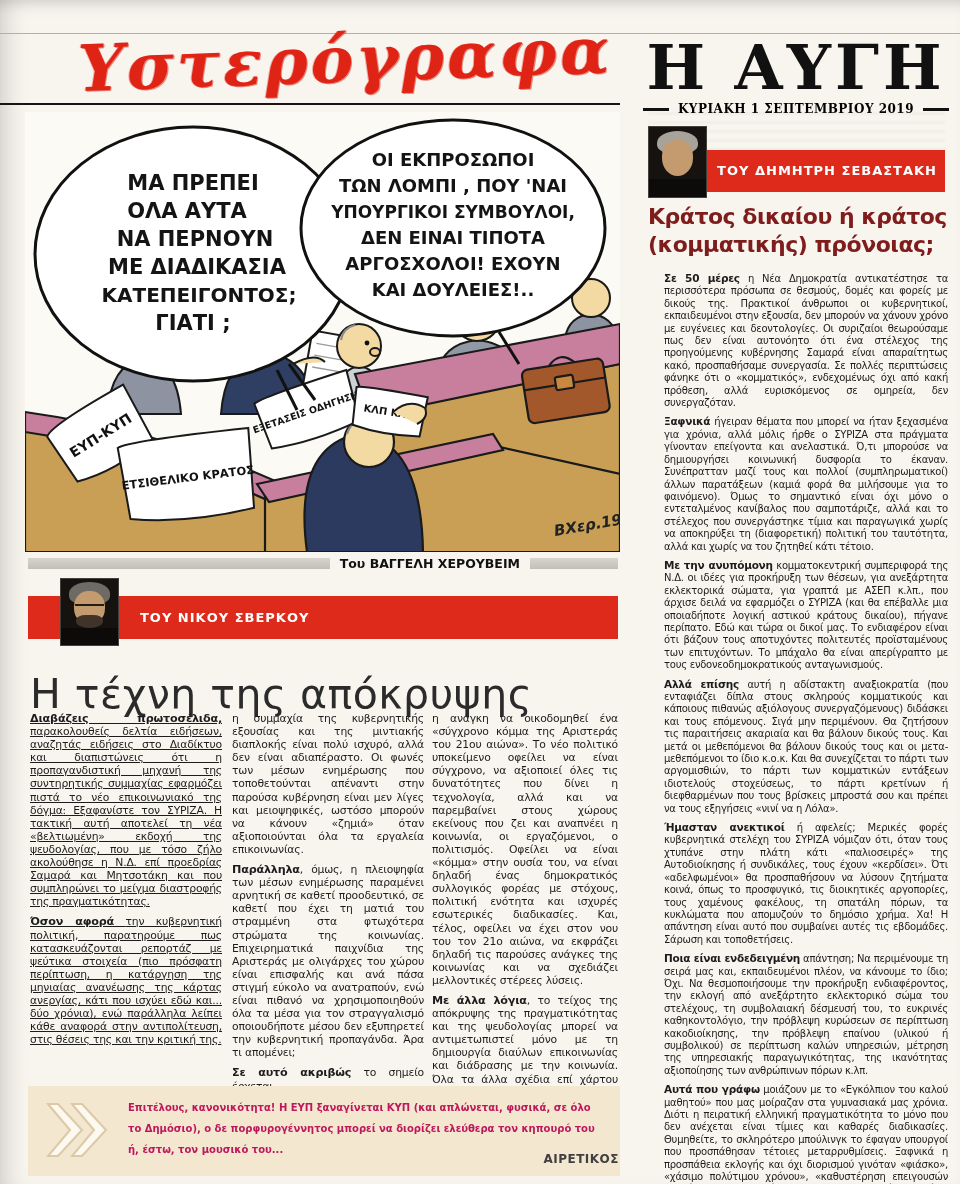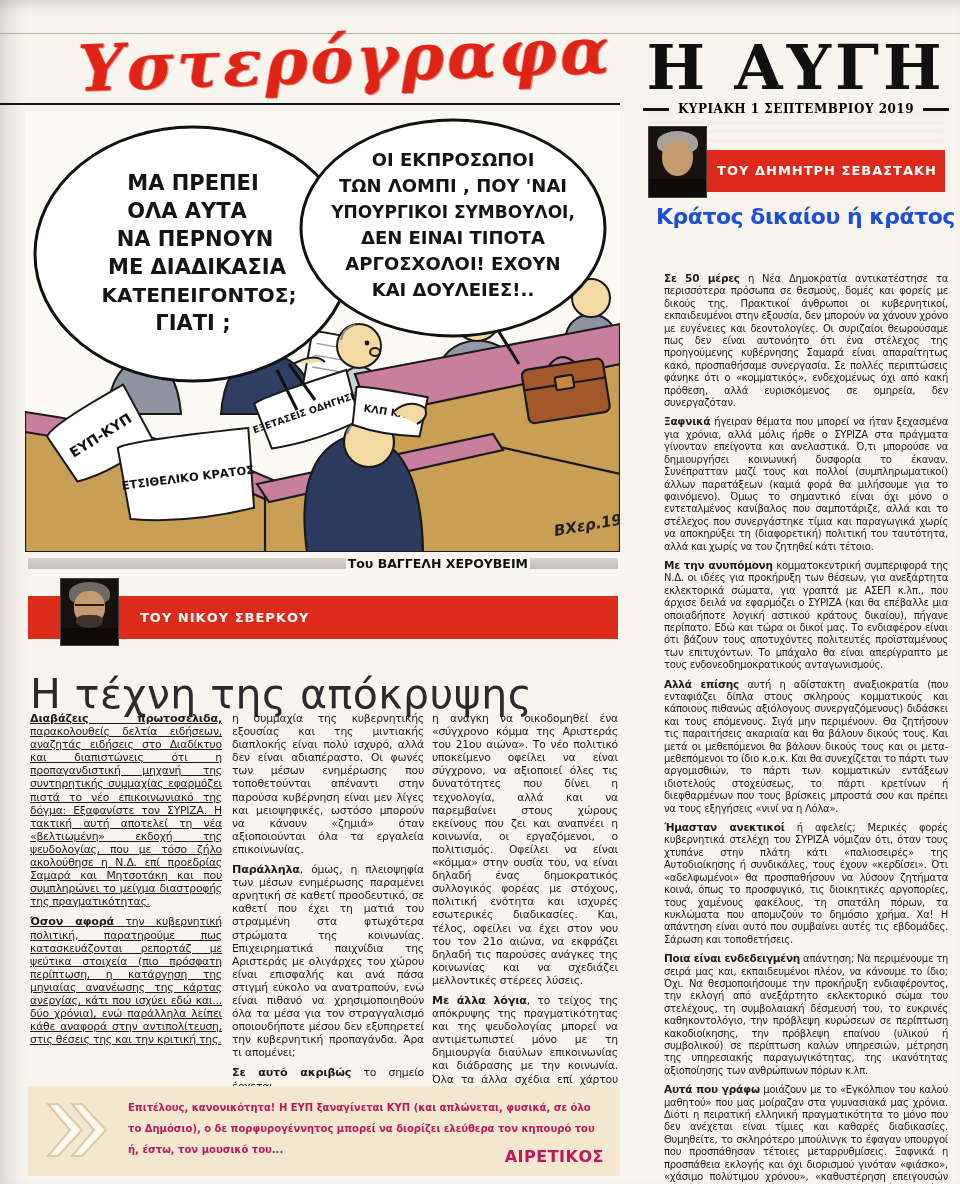--- a/index.html
+++ b/index.html
@@ -27,45 +27,45 @@
   .redbar{position:absolute;background:#dd2a1b;}
   .byline{position:absolute;color:#fff;font-weight:bold;font-size:13px;letter-spacing:1px;}
   .photo{position:absolute;background:#15120f;border:1px solid #44403a;overflow:hidden;z-index:3;}
   .photo .p-hair{position:absolute;left:14%;top:5%;width:72%;height:34%;background:#a7a29a;border-radius:50% 50% 40% 40%;}
   .photo .p-face{position:absolute;left:22%;top:18%;width:56%;height:52%;background:#c49a6f;border-radius:46% 46% 50% 50%;}
   .photo .p-body{position:absolute;left:0;bottom:0;width:100%;height:26%;background:#0c0b0a;}
   .photo.dark .p-hair{background:#6e6a64;}
   .photo .p-glasses{position:absolute;left:24%;top:38%;width:52%;height:9%;border-top:2px solid #241d16;}
   .photo .p-beard{position:absolute;left:26%;top:55%;width:48%;height:20%;background:#40342a;border-radius:40% 40% 55% 55%;}
   
-  .r-title{position:absolute;left:648px;top:203px;width:300px;font-weight:bold;color:#1d4ed8;
-    font-size:22px;line-height:28px;letter-spacing:-.5px;margin-left:8px;}
+  .r-title{position:absolute;left:648px;top:203px;width:300px;font-weight:bold;color:#7f1d1d;
+    font-size:22px;line-height:28px;letter-spacing:-.5px;}
   .r-body{position:absolute;left:648px;top:272px;width:300px;color:#1c1c1c;
     font-size:10px;line-height:12.4px;letter-spacing:-.25px;text-align:justify;}
   .r-body p{margin:0 0 6px 16px;}
   .r-body b{font-size:10.5px;}
   
   .l-title{position:absolute;left:30px;top:646px;width:590px;color:#2b2b2b;
     font-size:41px;font-weight:normal;letter-spacing:.5px;margin-top:24px;}
   .l-col{position:absolute;top:712px;color:#1c1c1c;font-size:10.8px;line-height:13.1px;
     letter-spacing:-.2px;text-align:justify;}
   .l-col p{margin:0 0 7px 0;}
   .l-col b{font-size:11.2px;}
   
-  .caption-row{position:absolute;left:28px;top:556px;width:590px;display:flex;align-items:center;gap:2px;}
+  .caption-row{position:absolute;left:28px;top:556px;width:590px;display:flex;align-items:center;gap:10px;}
   .caption-row .bar{height:11px;background:linear-gradient(180deg,#d8d5cf,#c2bfb8);}
   .caption-row .bar.l{flex:1;}
   .caption-row .bar.r{width:88px;}
   .caption-row .txt{font-size:12.5px;font-weight:bold;color:#111;white-space:nowrap;}
   
   .quote-box{position:absolute;left:28px;top:1086px;width:592px;height:90px;background:#f3e7d0;}
   .quote-chevrons{position:absolute;left:14px;top:12px;}
   .quote-text{position:absolute;left:100px;top:11px;width:478px;font-size:10px;line-height:21px;
     font-weight:bold;color:#be185d;}
-  .quote-attr{position:absolute;right:16px;bottom:10px;font-size:16px;font-weight:bold;color:#be185d;letter-spacing:.5px;}
+  .quote-attr{position:absolute;right:1px;bottom:10px;font-size:12px;font-weight:bold;color:#404040;letter-spacing:.5px;}
   
   .cartoon{position:absolute;left:25px;top:112px;width:595px;height:440px;}
   .avgi-mark{display:inline-block;width:14px;height:14px;border-radius:50%;background:#d42b1e;color:#fff;
     font-size:10px;font-weight:bold;text-align:center;line-height:14px;margin-left:4px;vertical-align:-2px;}
   svg text{font-family:"DejaVu Sans",sans-serif;}
 </style>
 </head>
 <body>
 
 <div class="page">
@@ -206,20 +206,21 @@
   <div class="redbar" style="left:648px;top:150px;width:297px;height:42px;"></div>
   <div class="photo" style="left:648px;top:126px;width:57px;height:70px;">
     <div class="p-hair"></div>
     <div class="p-face"></div>
     <div class="p-body"></div>
   </div>
   <div class="byline" style="left:648px;top:163px;width:289px;text-align:right;">ΤΟΥ ΔΗΜΗΤΡΗ ΣΕΒΑΣΤΑΚΗ</div>
 
   <div class="r-title">
     <div>Κράτος δικαίου ή κράτος</div>
+    <div>(κομματικής) πρόνοιας;</div>
   </div>
 
   <div class="r-body">
     <p><b>Σε 50 μέρες</b> <span>η Νέα Δημοκρατία αντικατέστησε τα περισσότερα πρόσωπα σε θεσμούς, δομές και φορείς με δικούς της. Πρακτικοί άνθρωποι οι κυβερνητικοί, εκπαιδευμένοι στην εξουσία, δεν μπορούν να χάνουν χρόνο με ευγένειες και δεοντολογίες. Οι συριζαίοι θεωρούσαμε πως δεν είναι αυτονόητο ότι ένα στέλεχος της προηγούμενης κυβέρνησης Σαμαρά είναι απαραίτητως κακό, προσπαθήσαμε συνεργασία. Σε πολλές περιπτώσεις φάνηκε ότι ο «κομματικός», ενδεχομένως όχι από κακή πρόθεση, αλλά ευρισκόμενος σε ομηρεία, δεν συνεργαζόταν.</span></p>
     <p><b>Ξαφνικά</b> <span>ήγειραν θέματα που μπορεί να ήταν ξεχασμένα για χρόνια, αλλά μόλις ήρθε ο ΣΥΡΙΖΑ στα πράγματα γίνονταν επείγοντα και ανελαστικά. Ό,τι μπορούσε να δημιουργήσει κοινωνική δυσφορία το έκαναν. Συνέπρατταν μαζί τους και πολλοί (συμπληρωματικοί) άλλων παρατάξεων (καμιά φορά θα μιλήσουμε για το φαινόμενο). Όμως το σημαντικό είναι όχι μόνο ο εντεταλμένος κανίβαλος που σαμποτάριζε, αλλά και το στέλεχος που συνεργάστηκε τίμια και παραγωγικά χωρίς να αποκηρύξει τη (διαφορετική) πολιτική του ταυτότητα, αλλά και χωρίς να του ζητηθεί κάτι τέτοιο.</span></p>
     <p><b>Με την ανυπόμονη</b> <span>κομματοκεντρική συμπεριφορά της Ν.Δ. οι ιδέες για προκήρυξη των θέσεων, για ανεξάρτητα εκλεκτορικά σώματα, για γραπτά με ΑΣΕΠ κ.λπ., που άρχισε δειλά να εφαρμόζει ο ΣΥΡΙΖΑ (και θα επέβαλλε μια οποιαδήποτε λογική αστικού κράτους δικαίου), πήγανε περίπατο. Εδώ και τώρα οι δικοί μας. Το ενδιαφέρον είναι ότι βάζουν τους αποτυχόντες πολιτευτές προϊσταμένους των επιτυχόντων. Το μπάχαλο θα είναι απερίγραπτο με τους ενδονεοδημοκρατικούς ανταγωνισμούς.</span></p>
     <p><b>Αλλά επίσης</b> <span>αυτή η αδίστακτη αναξιοκρατία (που ενταφιάζει δίπλα στους σκληρούς κομματικούς και κάποιους πιθανώς αξιόλογους συνεργαζόμενους) διδάσκει και τους επόμενους. Σιγά μην περιμένουν. Θα ζητήσουν τις παραιτήσεις ακαριαία και θα βάλουν δικούς τους. Και μετά οι μεθεπόμενοι θα βάλουν δικούς τους και οι μετα-μεθεπόμενοι το ίδιο κ.ο.κ. Και θα συνεχίζεται το πάρτι των αργομισθιών, το πάρτι των κομματικών εντάξεων ιδιοτελούς στοχεύσεως, το πάρτι κρετίνων ή διεφθαρμένων που τους βρίσκεις μπροστά σου και πρέπει να τους εξηγήσεις «νινί να η Λόλα».</span></p>
     <p><b>Ήμασταν ανεκτικοί</b> <span>ή αφελείς; Μερικές φορές κυβερνητικά στελέχη του ΣΥΡΙΖΑ νόμιζαν ότι, όταν τους χτυπάνε στην πλάτη κάτι «παλιοσειρές» της Αυτοδιοίκησης ή συνδικάλες, τους έχουν «κερδίσει». Ότι «αδελφωμένοι» θα προσπαθήσουν να λύσουν ζητήματα κοινά, όπως το προσφυγικό, τις διοικητικές αργοπορίες, τους χαμένους φακέλους, τη σπατάλη πόρων, τα κυκλώματα που απομυζούν το δημόσιο χρήμα. Χα! Η απάντηση είναι αυτό που συμβαίνει αυτές τις εβδομάδες. Σάρωση και τοποθετήσεις.</span></p>
     <p><b>Ποια είναι ενδεδειγμένη</b> <span>απάντηση; Να περιμένουμε τη σειρά μας και, εκπαιδευμένοι πλέον, να κάνουμε το ίδιο; Όχι. Να θεσμοποιήσουμε την προκήρυξη ενδιαφέροντος, την εκλογή από ανεξάρτητο εκλεκτορικό σώμα του στελέχους, τη συμβολαιακή δέσμευσή του, το ευκρινές καθηκοντολόγιο, την πρόβλεψη κυρώσεων σε περίπτωση κακοδιοίκησης, την πρόβλεψη επαίνου (υλικού ή συμβολικού) σε περίπτωση καλών υπηρεσιών, μέτρηση της υπηρεσιακής παραγωγικότητας, της ικανότητας αξιοποίησης των ανθρώπινων πόρων κ.λπ.</span></p>
     <p><b>Αυτά που γράφω</b> <span>μοιάζουν με το «Εγκόλπιον του καλού μαθητού» που μας μοίραζαν στα γυμνασιακά μας χρόνια. Διότι η πειρατική ελληνική πραγματικότητα το μόνο που δεν ανέχεται είναι τίμιες και καθαρές διαδικασίες. Θυμηθείτε, το σκληρότερο μπούλινγκ το έφαγαν υπουργοί που προσπάθησαν τέτοιες μεταρρυθμίσεις. Ξαφνικά η προσπάθεια εκλογής και όχι διορισμού γινόταν «φιάσκο», «χάσιμο πολύτιμου χρόνου», «καθυστέρηση επειγουσών υποθέσεων», «ανικανότητα» κ.λπ. Η μεταρρύθμιση είναι σημαντική όταν την εκφωνεί ο νεοδημοκράτης, αλλά απαράδεκτη όταν την αποπειράται ο συριζαίος. Όχι μόνο γιατί υφέρπει ένα είδος αντι-ΣΥΡΙΖΑ πολιτικού ρατσισμού, αλλά γιατί η νοηματοδότηση του όρου είναι διαφορετική.</span></p>

